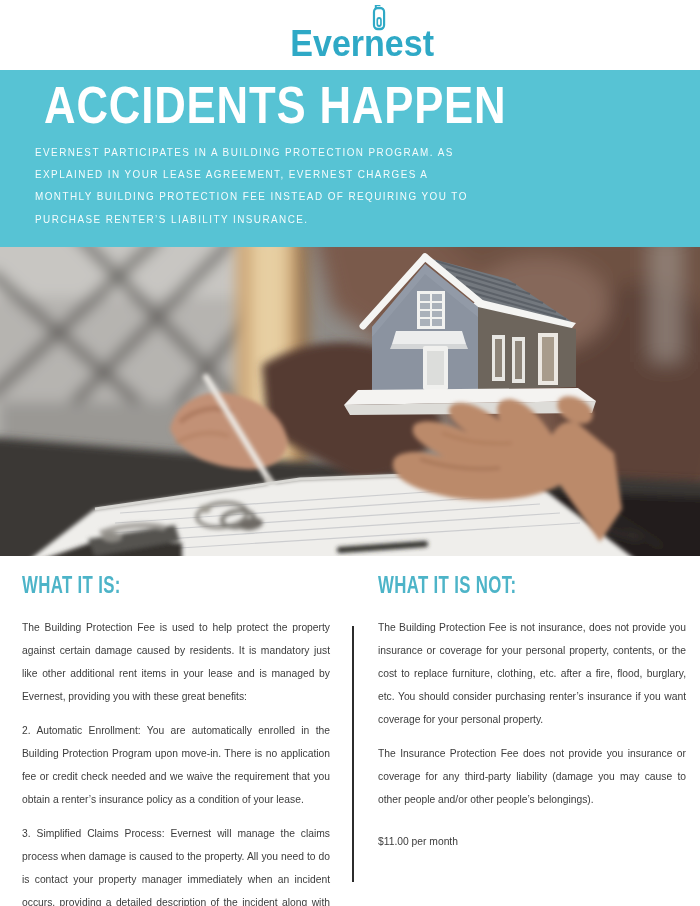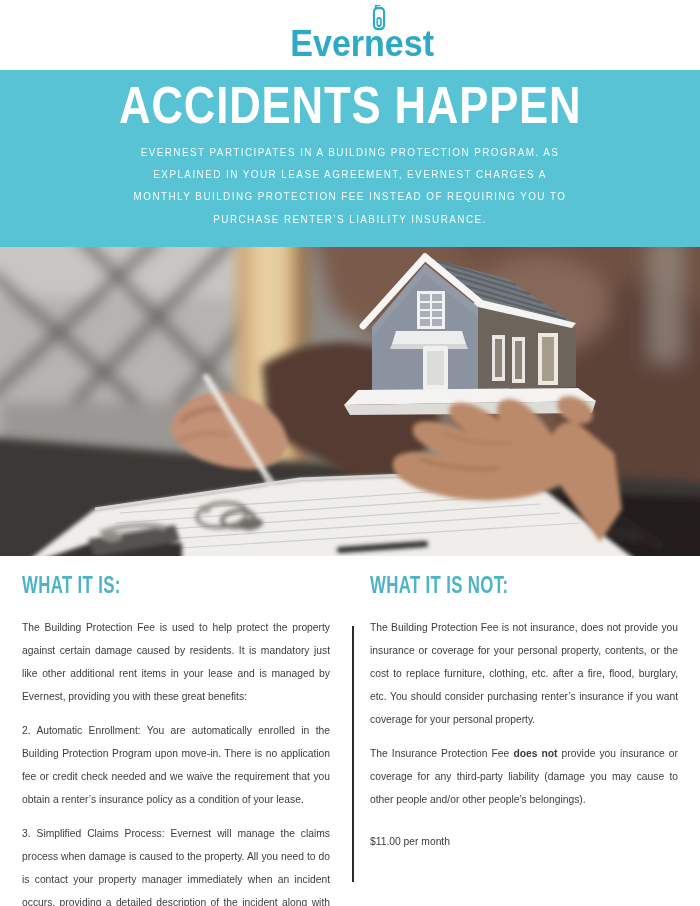--- a/index.html
+++ b/index.html
@@ -8,39 +8,39 @@
 
   
   .header{position:absolute;top:0;left:12px;width:700px;height:86px;background:#ffffff;
           display:flex;align-items:center;justify-content:center;}
   .logo{position:relative;display:inline-block;font-weight:700;font-size:37px;letter-spacing:0;
         color:#2fa9c6;transform:scaleX(0.92);line-height:1;}
   .logo .house-ic{position:absolute;top:-20px;left:57%;width:15px;height:26px;}
 
   
   .banner{position:absolute;top:70px;left:0;width:700px;height:177px;background:#57c3d4;
-          text-align:center;color:#ffffff;}
+          text-align:left;color:#ffffff;}
   .banner h1{margin:0;padding-top:8px;font-size:52px;font-weight:700;line-height:1.05;
              letter-spacing:1px;display:inline-block;transform:scaleX(0.84);white-space:nowrap;}
   .sub{margin-top:8px;transform:scaleX(0.90);}
   .sub div{font-size:11px;letter-spacing:1.6px;line-height:22.4px;font-weight:400;color:#f4fcfd;
            white-space:nowrap;}
 
   
   .photo{position:absolute;top:247px;left:0;width:700px;height:309px;overflow:hidden;background:#8f8c88;}
 
   
   .col{position:absolute;top:571px;width:308px;}
   .col-left{left:22px;}
-  .col-right{left:370px;}
+  .col-right{left:378px;}
   .col h2{margin:0 0 17px 0;font-size:24px;font-weight:700;color:#4db4c8;line-height:1.15;
           display:inline-block;transform:scaleX(0.70);transform-origin:left;white-space:nowrap;
           letter-spacing:0.5px;}
   .body-p{font-size:10.3px;line-height:23px;color:#3c3c3c;text-align:justify;margin:0 0 11px 0;}
-  .body-p .b{font-weight:700;}
+  .body-p .b{font-weight:400;}
   .price{font-size:10.3px;line-height:14.6px;color:#3c3c3c;margin-top:24px;}
   .divider{position:absolute;left:352px;top:626px;width:2px;height:256px;background:#2c2c2c;}
 </style>
 </head>
 <body>
 
 <div class="page">
 
   <div class="header">
     <div class="logo">

